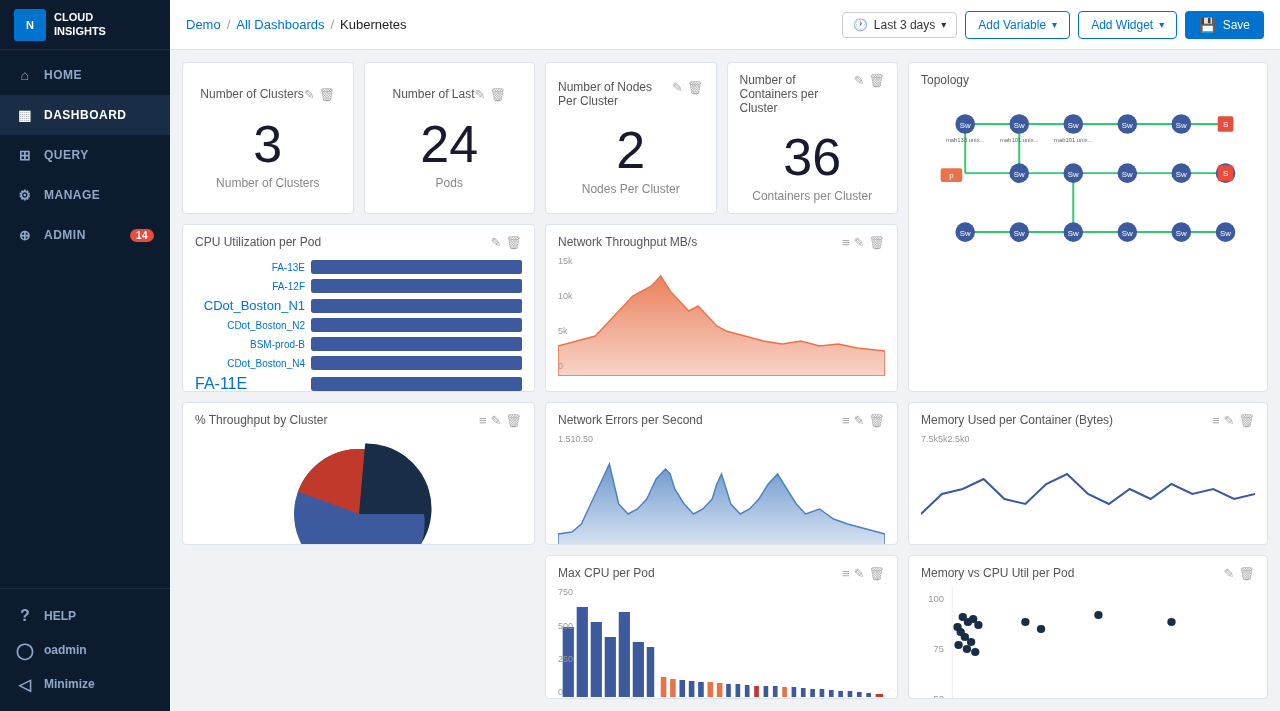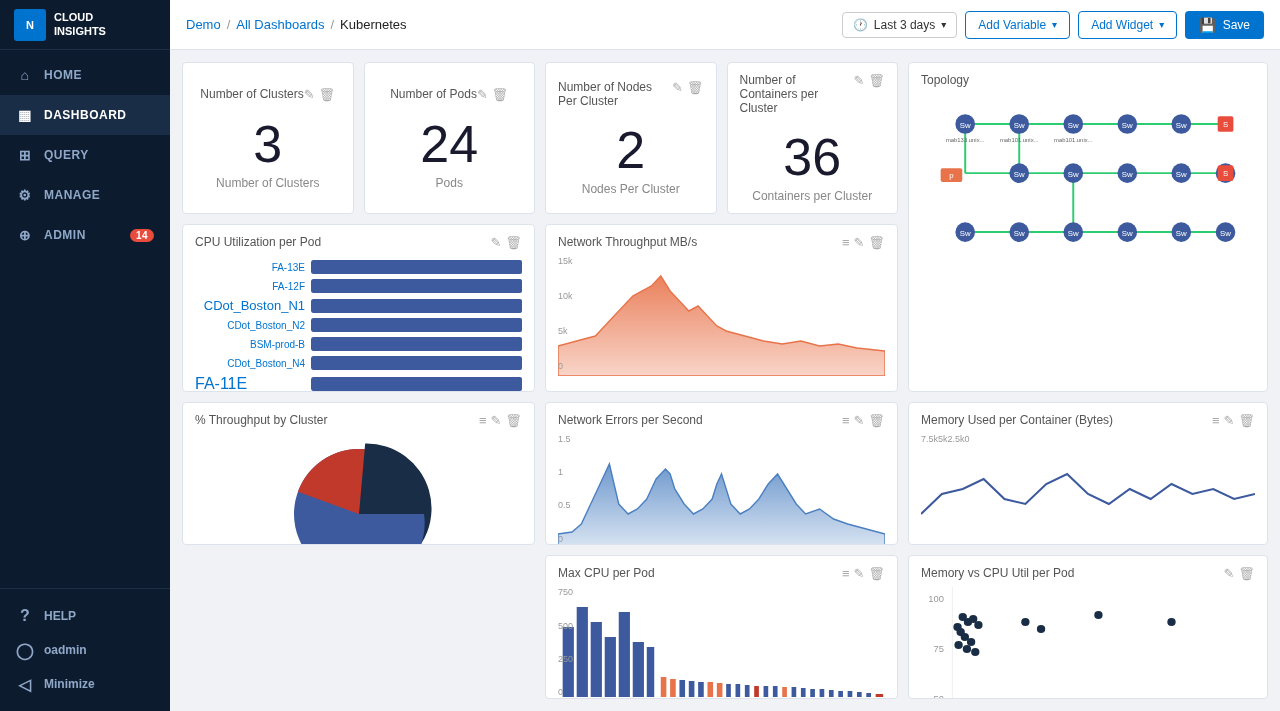--- a/index.html
+++ b/index.html
@@ -347,21 +347,21 @@
           <span>✎</span>
           <span>🗑</span>
         </div>
       </div>
       <div class="stat-value">3</div>
       <div class="stat-label">Number of Clusters</div>
     </div>
 
     <div class="widget stat-widget" style="grid-column:2; grid-row:1;">
       <div class="widget-header">
-        <span class="widget-title">Number of Pods</span>
+        <span class="widget-title">Number of Last</span>
         <div class="widget-actions">
           <span>✎</span>
           <span>🗑</span>
         </div>
       </div>
       <div class="stat-value">24</div>
       <div class="stat-label">Pods</div>
     </div>
 
     <div class="widget stat-widget" style="grid-column:3; grid-row:1;">
@@ -583,21 +583,21 @@
       <div style="position:relative; height:130px;">
         <svg width="100%" height="115" viewBox="0 0 350 115" preserveAspectRatio="none">
           <defs>
             <linearGradient id="blueGrad" x1="0" y1="0" x2="0" y2="1">
               <stop offset="0%" stop-color="#4a7fc1" stop-opacity="0.8"></stop>
               <stop offset="100%" stop-color="#4a7fc1" stop-opacity="0.2"></stop>
             </linearGradient>
           </defs>
           <polygon points="0,115 0,100 15,98 25,90 35,70 40,60 45,50 50,40 55,30 60,50 65,70 75,80 85,75 95,65 100,55 105,45 115,35 120,40 125,55 135,70 145,80 155,75 165,65 170,50 175,40 180,55 185,70 195,80 205,75 215,65 225,50 235,40 245,55 255,70 265,80 280,75 295,85 310,90 330,95 350,100 350,115" fill="url(#blueGrad)" stroke="#4a7fc1" stroke-width="1.5"></polygon>
         </svg>
-        <div style="position:absolute; left:0; top:0; display:flex; flex-direction:column; justify-content:space-between; height:110px; font-size:9px; color:#999;">
+        <div style="position:absolute; left:0; top:0; display:flex; flex-direction:row; justify-content:space-between; height:110px; font-size:9px; color:#999;">
           <span>1.5</span>
             <span>1</span>
             <span>0.5</span>
             <span>0</span>
         </div>
       </div>
 
     </div>
 
     <div class="widget" style="grid-column:5; grid-row:3;">

